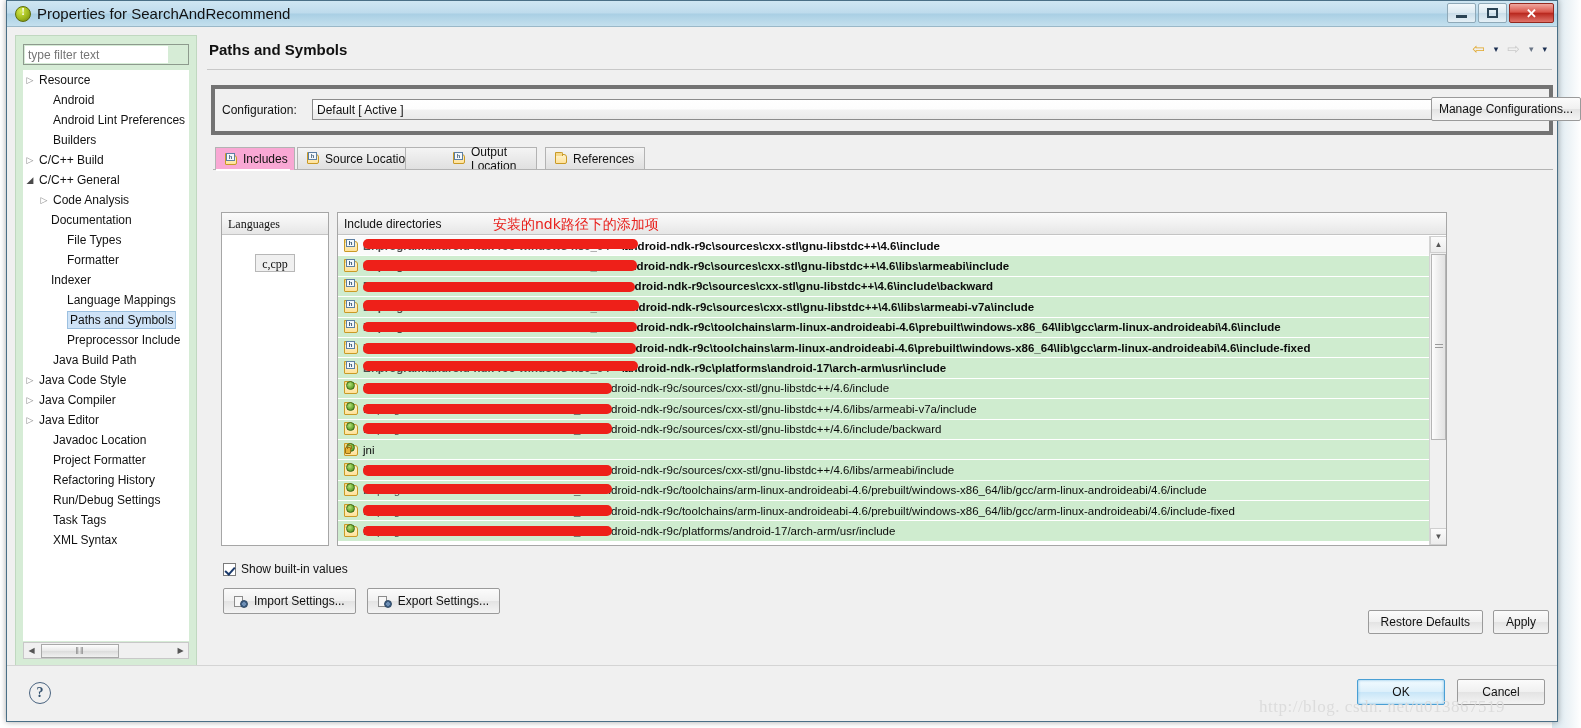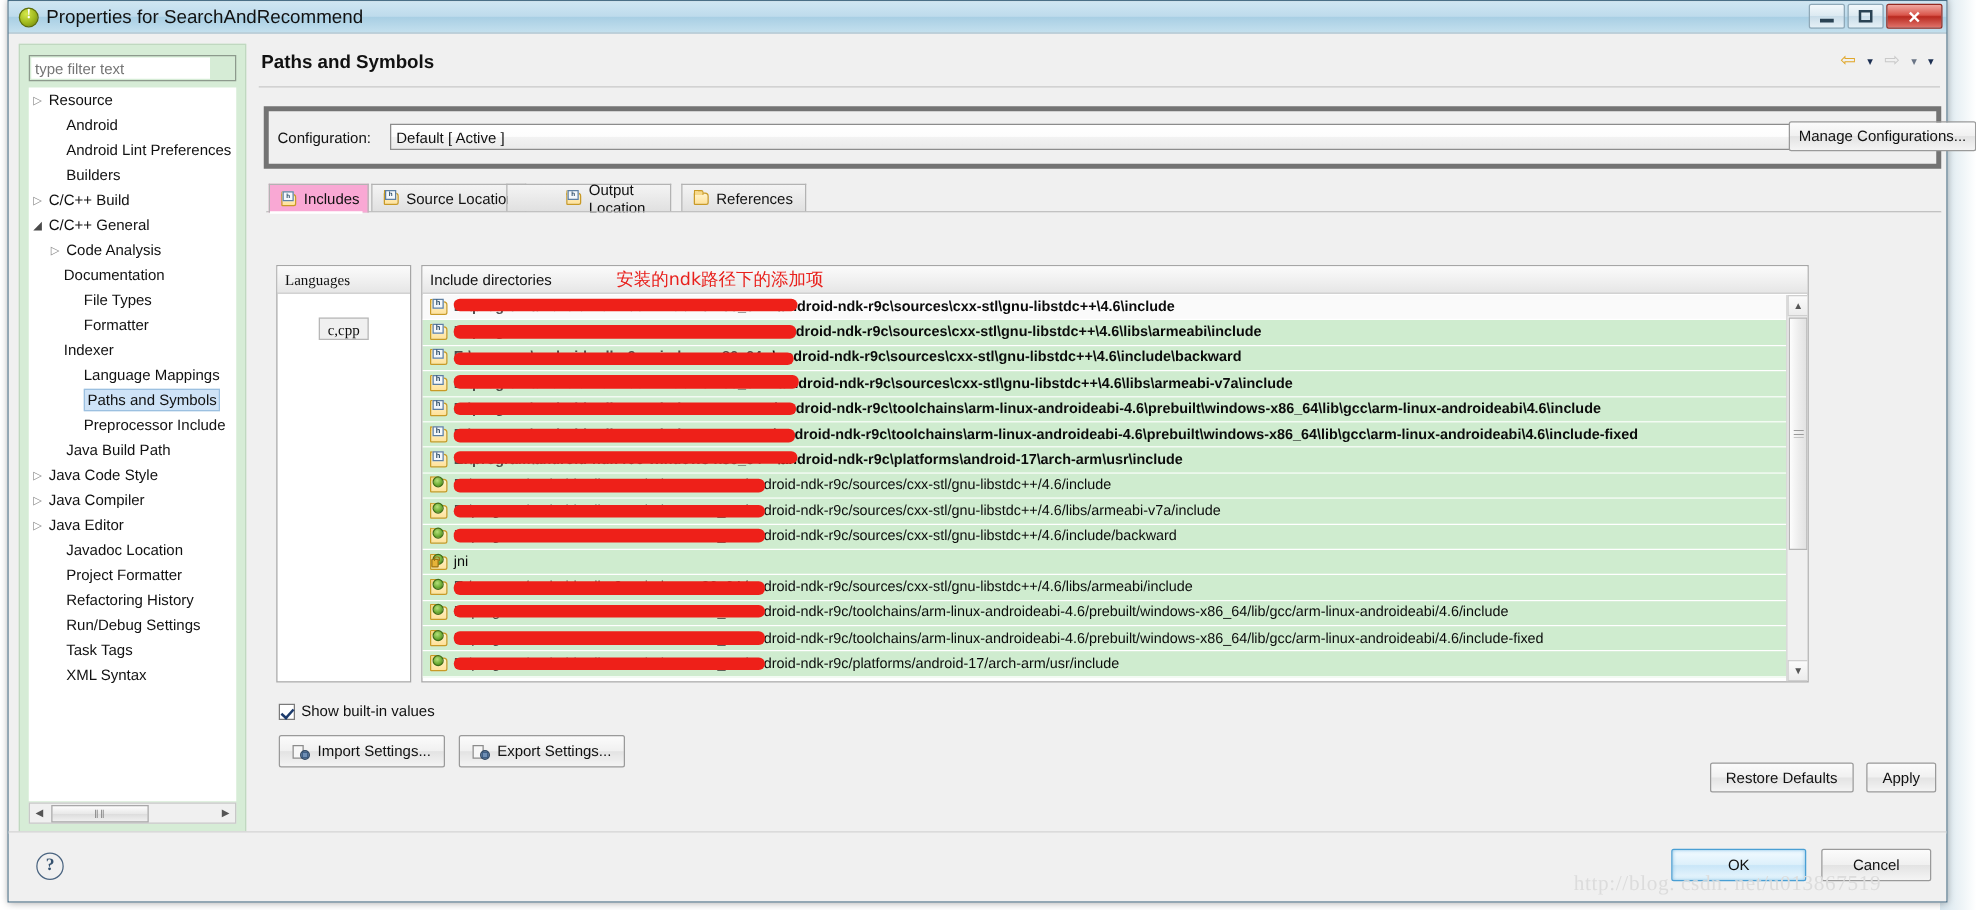--- a/index.html
+++ b/index.html
@@ -434,21 +434,21 @@
     width: 22px; height: 22px; border-radius: 50%;
     border: 1px solid #4a6480;
     color: #35526f; font-size: 14px; font-weight: bold;
     display: flex; align-items: center; justify-content: center;
     font-family: "Liberation Serif", serif;
   }
   #footer-btns {
     position: absolute; right: 12px; top: 13px; display: flex; gap: 12px;
   }
   #ok-btn {
-    width: 108px; height: 26px;
+    width: 88px; height: 26px;
     border: 1px solid #4a9fd4; border-radius: 2px;
     background: linear-gradient(180deg,#f3fbff 0%, #ddf0fb 48%, #c9e6f8 52%, #ebf7fd 100%);
     box-shadow: 0 0 3px rgba(90,170,220,.8) inset;
     font-size: 12px; color: #111;
     display: flex; align-items: center; justify-content: center;
   }
   #cancel-btn {
     width: 88px; height: 26px;
     border: 1px solid #9a9a9a; border-radius: 2px;
     background: linear-gradient(180deg,#fbfbfb 0%, #f0f0f0 50%, #e3e3e3 51%, #f4f4f4 100%);

